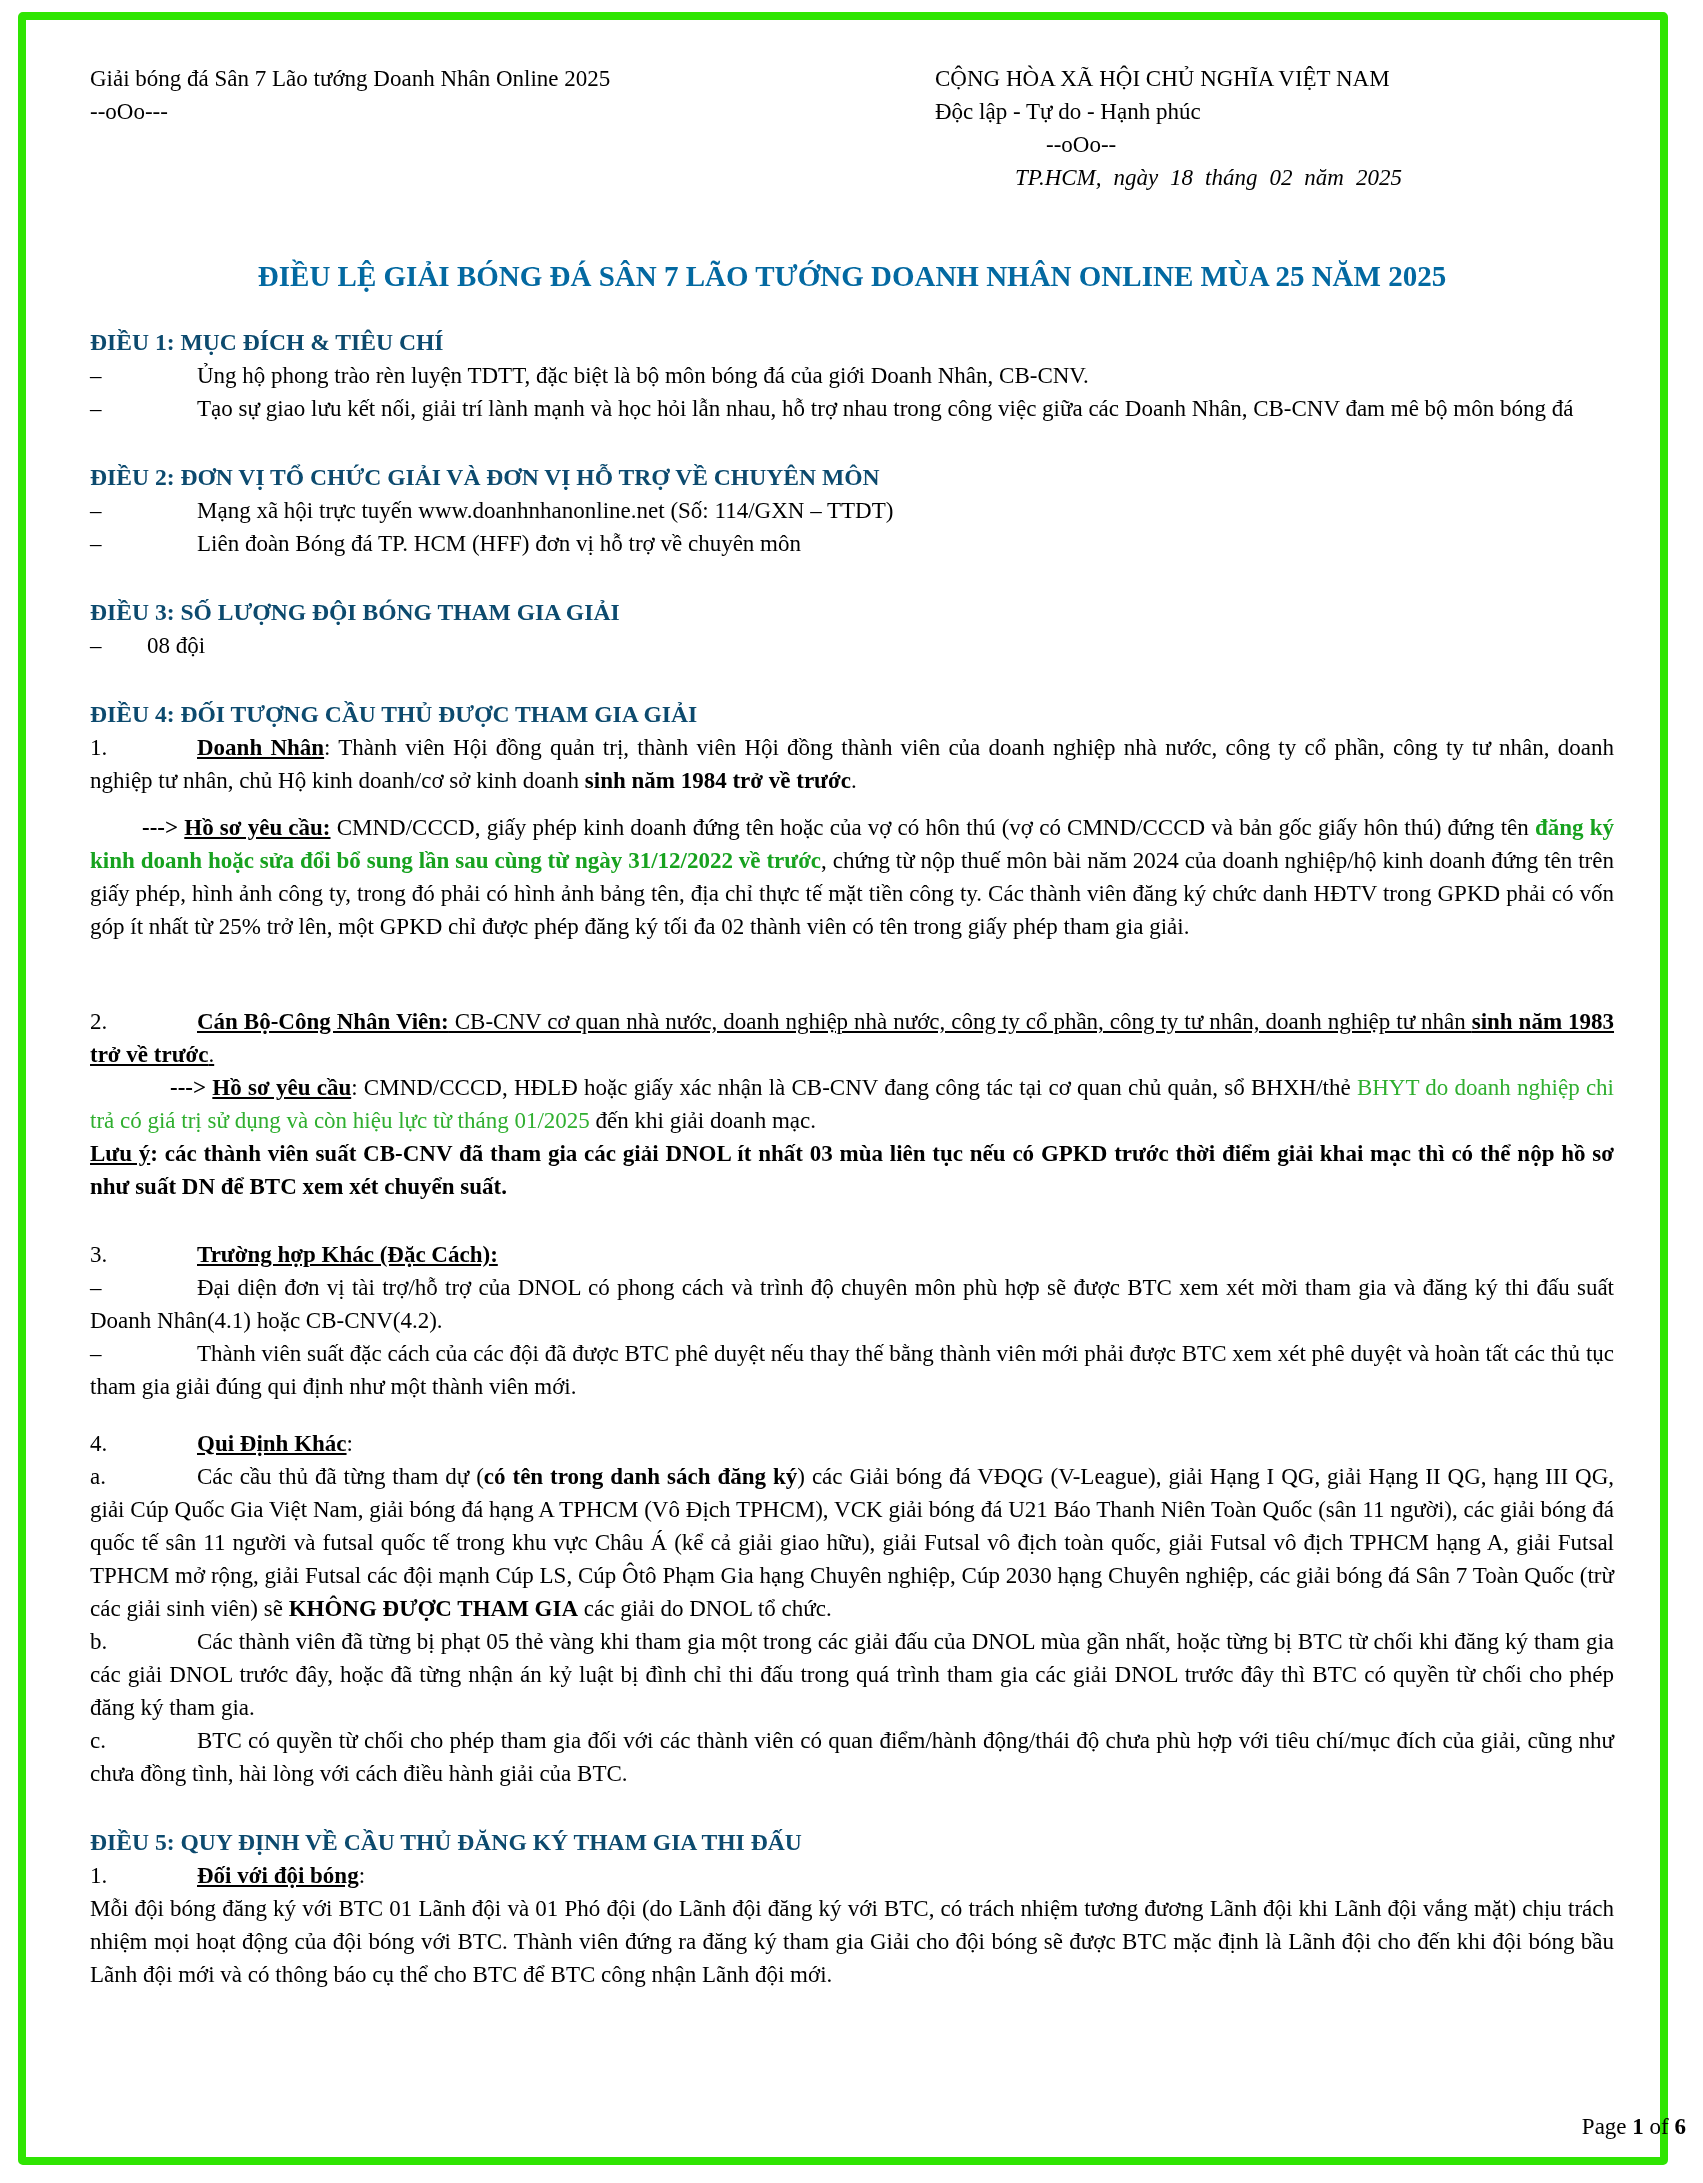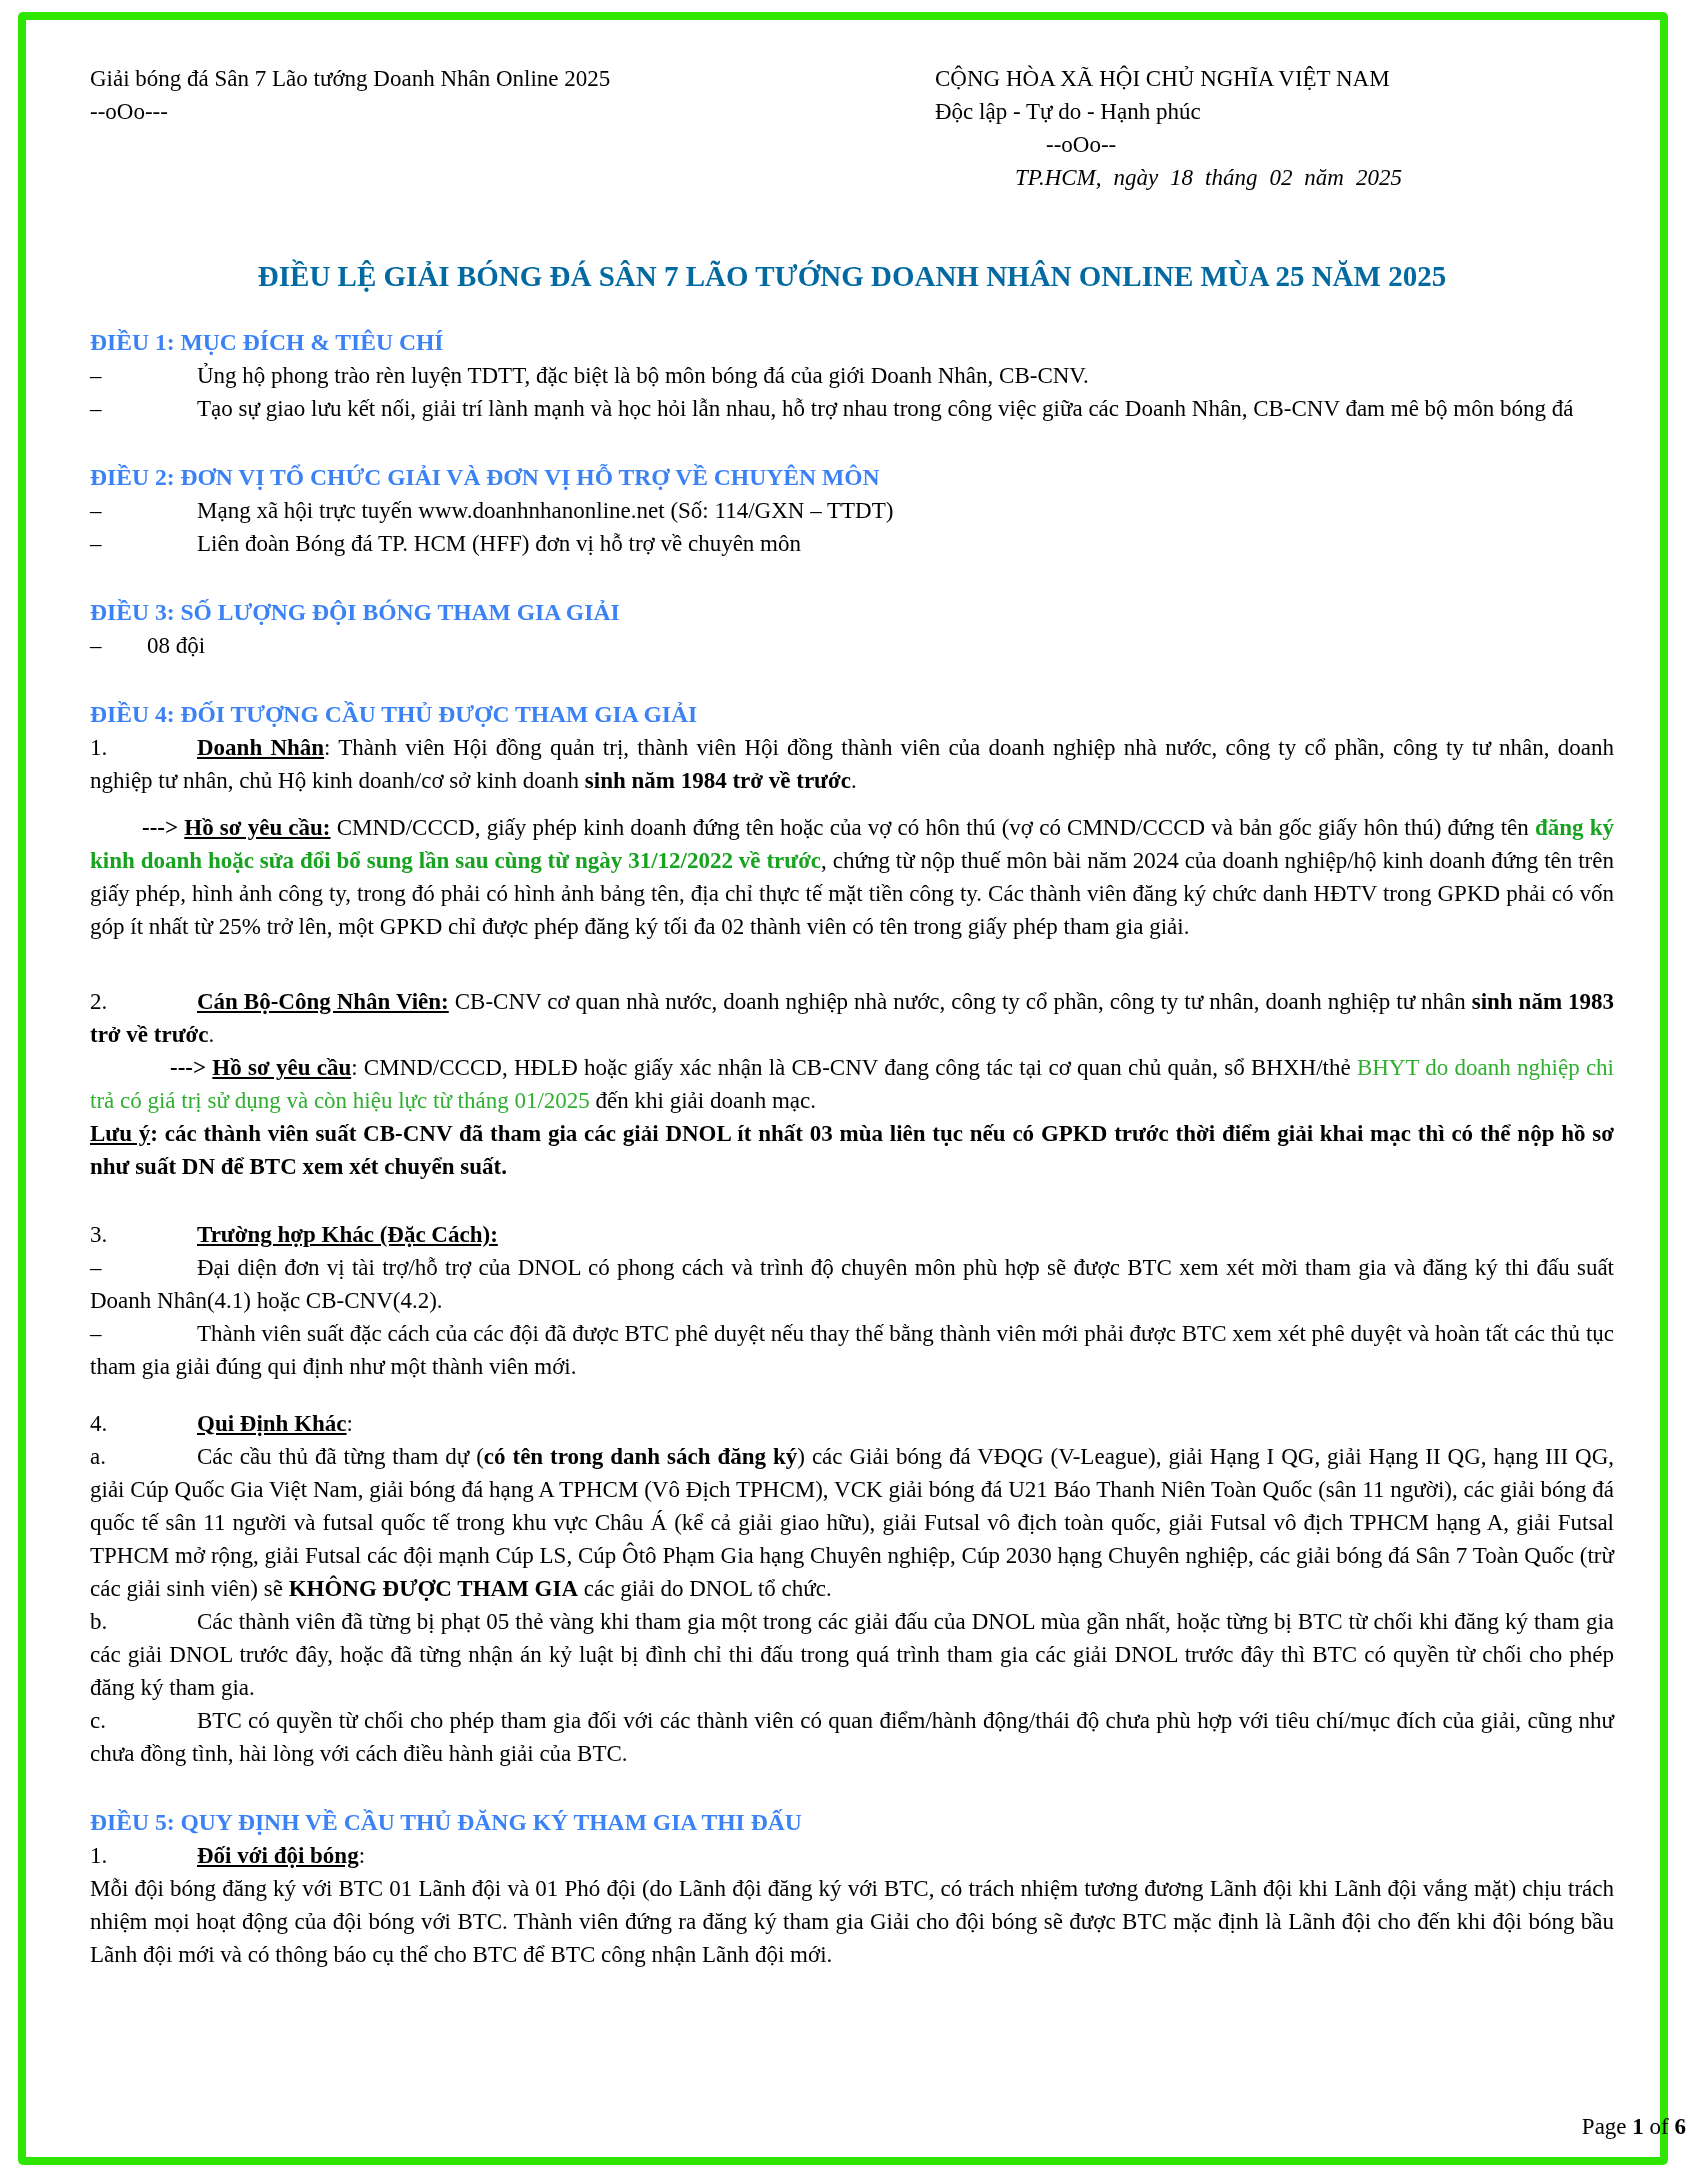--- a/index.html
+++ b/index.html
@@ -8,35 +8,35 @@
   .border-frame{position:absolute;left:18px;top:11.8px;right:18px;bottom:18px;
         border:8.3px solid #2FE502;border-radius:4.9px;pointer-events:none;}
   .content{position:absolute;left:90px;top:62px;width:1524px;}
   .header-row{display:flex;}
   .header-left{width:845px;}
   .header-right{width:679px;}
   .hr-center{}
   .hr-ooo{padding-left:111px;}
   .hr-date{padding-left:80px;font-style:italic;word-spacing:6.2px;}
   .title{color:#0369a1;font-weight:bold;font-size:29px;line-height:36px;text-align:center;margin:64px 0 0 0;}
-  .sec{color:#3b82f6;font-weight:bold;font-size:23.6px;line-height:33px;margin:36px 0 0 0;}
+  .sec{color:#0c4a6e;font-weight:bold;font-size:23.6px;line-height:33px;margin:36px 0 0 0;}
   .p{margin:0;text-align:justify;}
   .b{font-weight:bold;}
   .i{}
   .u{text-decoration:underline;}
   .g{color:#17A21F;}
   .g2{color:#2FAF2F;}
   .mk{display:inline-block;width:107px;}
   .mk2{display:inline-block;width:57px;}
   .ind1{text-indent:52px;}
   .ind2{text-indent:80px;}
   .mt20{margin-top:14px;}
   .mt35{margin-top:24px;}
   .mt50{margin-top:35px;}
-  .mt60{margin-top:42px;}
+  .mt60{margin-top:62px;text-decoration:underline;}
   .footer{position:absolute;left:0;right:0;bottom:40px;text-align:right;
         font-family:"Liberation Serif","DejaVu Serif",serif;font-size:23px;color:#000;}
 </style>
 </head>
 <body>
 
 <div class="page">
   <div class="border-frame"></div>
 
   <div class="content">

